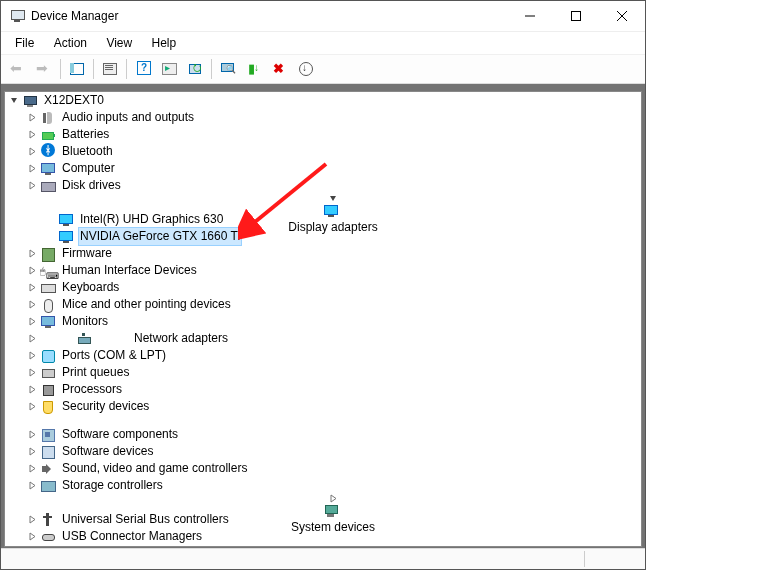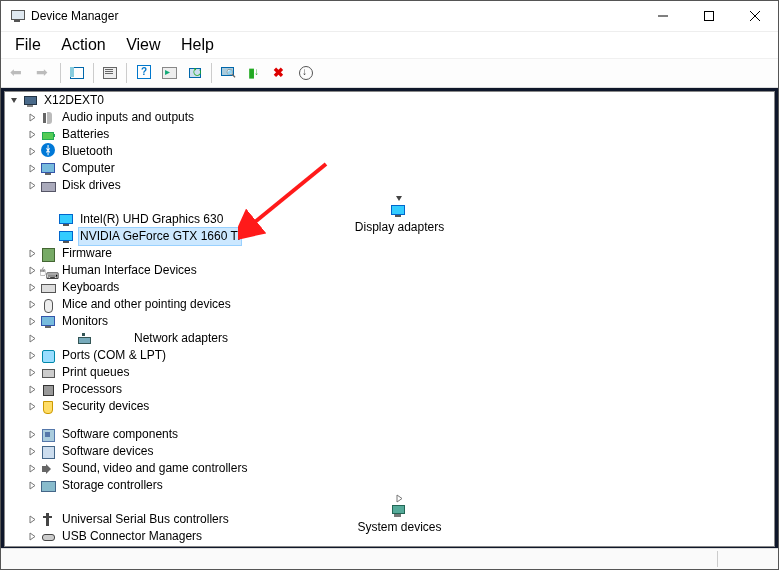--- a/index.html
+++ b/index.html
@@ -1,25 +1,25 @@
 <!DOCTYPE html>
 <html><head>
 <meta charset="utf-8">
 <style>
 html,body{margin:0;padding:0;font-family:"Segoe UI",Arial,sans-serif;font-size:12px;color:#000;background:#fff;overflow:hidden}
-.window{position:relative;width:779px;height:570px;box-sizing:border-box;border:1px solid #555;background:#0f172a}
+.window{position:relative;width:646px;height:570px;box-sizing:border-box;border:1px solid #555;background:#737373}
 .titlebar{display:flex;align-items:center;height:30px;background:#fff;border-bottom:1px solid #eee;padding-left:8px}
 .titlebar .ico{display:inline-block;width:16px;height:16px;margin-right:6px;position:relative}
 
 .ico.pc::before{content:"";position:absolute;left:2px;top:2px;width:12px;height:8px;border:1px solid #555;background:#dfe8f0}
 .ico.pc::after{content:"";position:absolute;left:5px;top:12px;width:6px;height:2px;background:#555}
 .title-text{font-size:12px}
 .win-buttons{margin-left:auto;display:flex}
 .win-btn{width:46px;height:30px;display:flex;align-items:center;justify-content:center;font-family:Arial;font-size:12px;color:#000}
-.menubar{padding:2px 6px 2px 6px;font-size:16px;background:#fff;border-bottom:1px solid #f0f0f0}
+.menubar{padding:2px 6px 2px 6px;font-size:12px;background:#fff;border-bottom:1px solid #f0f0f0}
 .menubar span{display:inline-block;padding:2px 8px}
 .toolbar{display:flex;align-items:center;height:28px;padding:0 4px;border-bottom:1px solid #ddd;background:#fdfdfd}
 .tb-btn{width:24px;height:22px;display:flex;align-items:center;justify-content:center;margin:0 1px;position:relative}
 .tb-sep{width:1px;height:20px;background:#ccc;margin:0 3px}
 .tree{position:absolute;top:90px;bottom:22px;left:3px;right:3px;border:1px solid #888;background:#fff;overflow:auto;padding:0 0}
 .row{display:flex;align-items:center;height:17px;white-space:nowrap;line-height:17px}
 .toggle{width:15px;height:15px;display:inline-flex;align-items:center;justify-content:center;color:#555;font-size:10px}
 .icon{width:16px;height:16px;display:inline-block;margin-right:4px;position:relative;flex-shrink:0}
 .label{padding:0 2px}
 .row.selected .label{background:#cce8ff;border:1px solid #99d1ff;padding:0 1px}

